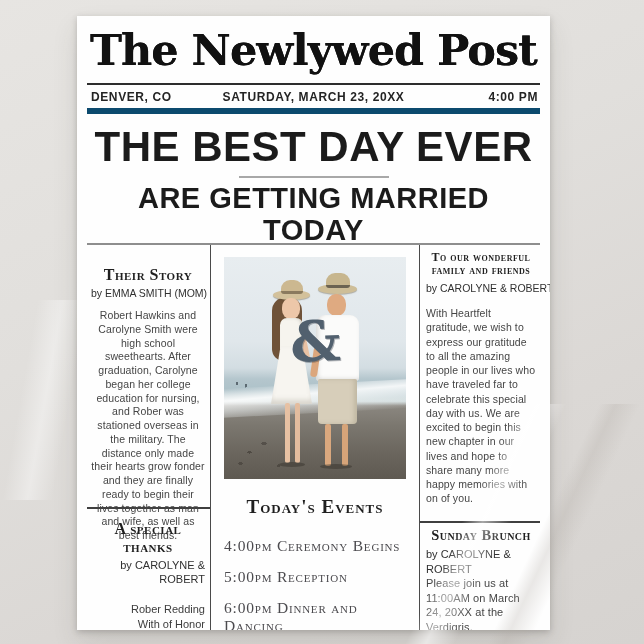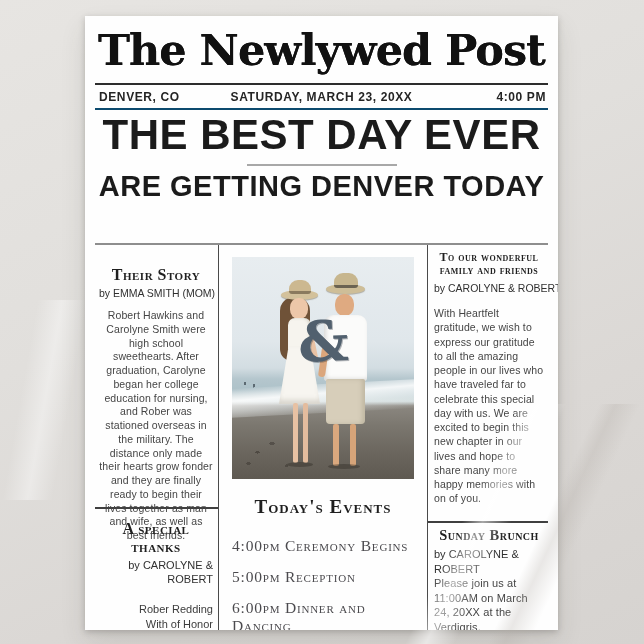--- a/index.html
+++ b/index.html
@@ -6,39 +6,39 @@
   body{font-family:"Liberation Sans",sans-serif;background:#dcdad7;}
   .stage{position:relative;width:644px;height:644px;overflow:hidden;
     background:linear-gradient(155deg,#e7e5e2 0%,#e1dfdc 40%,#dbd8d5 70%,#d6d3d0 100%);}
   .stage::after{content:"";position:absolute;right:0;bottom:0;width:300px;height:240px;pointer-events:none;
     background:
       linear-gradient(115deg,transparent 42%,rgba(255,255,255,.55) 47%,transparent 54%),
       linear-gradient(115deg,transparent 62%,rgba(178,172,166,.28) 66%,transparent 72%);}
   .stage::before{content:"";position:absolute;left:0;top:300px;width:90px;height:200px;pointer-events:none;
     background:linear-gradient(100deg,transparent 30%,rgba(255,255,255,.4) 50%,transparent 70%);}
 
-  .page{position:absolute;left:85px;top:16px;width:473px;height:614px;box-sizing:border-box;
+  .page{position:absolute;left:77px;top:16px;width:473px;height:614px;box-sizing:border-box;
     background:#fefefe;padding:0 10px;overflow:hidden;
     box-shadow:0 2px 6px rgba(60,55,50,.25),0 12px 24px rgba(60,55,50,.12);}
 
   
   .masthead{height:67px;display:flex;align-items:center;justify-content:center;
     font-family:"DejaVu Serif",serif;font-weight:700;font-size:43px;letter-spacing:-1px;color:#111;
     text-shadow:0 0 .6px #111;}
 
   
-  .dateline{border-top:2px solid #2d2d2d;border-bottom:2px solid #0c4a6e;height:23px;
+  .dateline{border-top:2px solid #2d2d2d;border-bottom:6px solid #0c4a6e;height:23px;
     display:grid;grid-template-columns:1fr auto 1fr;align-items:center;
     font-size:12px;font-weight:700;letter-spacing:.6px;color:#242424;}
   .dateline .dl-left{text-align:left;padding-left:4px;}
   .dateline .dl-right{text-align:right;padding-right:2px;}
 
   
   .headline-block{text-align:center;color:#1b1b1b;}
-  .headline{margin:4px 0 0;font-size:42px;font-weight:700;line-height:1.02;letter-spacing:.5px;}
+  .headline{margin:12px 0 0;font-size:42px;font-weight:700;line-height:1.02;letter-spacing:.5px;}
   .headline-divider{width:150px;height:2px;background:#a8a8a8;margin:7px auto 5px;}
   .subheadline{font-size:29px;font-weight:700;line-height:1.1;letter-spacing:.5px;}
 
   
   .columns{position:absolute;left:10px;right:10px;top:227px;bottom:0;
     border-top:2px solid #8e8e8e;display:flex;}
   .col{box-sizing:border-box;}
   .col-left{width:124px;border-right:1px solid #4a4a4a;}
   .col-center{flex:1;border-right:1px solid #4a4a4a;position:relative;}
   .col-right{width:120px;}
@@ -123,21 +123,21 @@
 
     <div class="dateline">
       <span class="dl-left">DENVER, CO</span>
       <span class="dl-center">SATURDAY, MARCH 23, 20XX</span>
       <span class="dl-right">4:00 PM</span>
     </div>
 
     <div class="headline-block">
       <div class="headline">THE BEST DAY EVER</div>
       <div class="headline-divider"></div>
-      <div class="subheadline">ARE GETTING DENVER TODAY</div>
+      <div class="subheadline">ARE GETTING MARRIED TODAY</div>
     </div>
 
     <div class="columns">
 
       <div class="col col-left">
         <div class="their-story">
           <div class="sec-title">Their Story</div>
           <div class="byline">by EMMA SMITH (MOM)</div>
           <div class="body-text">Robert Hawkins and Carolyne Smith were high school sweethearts. After graduation, Carolyne began her college education for nursing, and Rober was stationed overseas in the military. The distance only made their hearts grow fonder and they are finally ready to begin their lives together as man and wife, as well as best friends.</div>
         </div>

